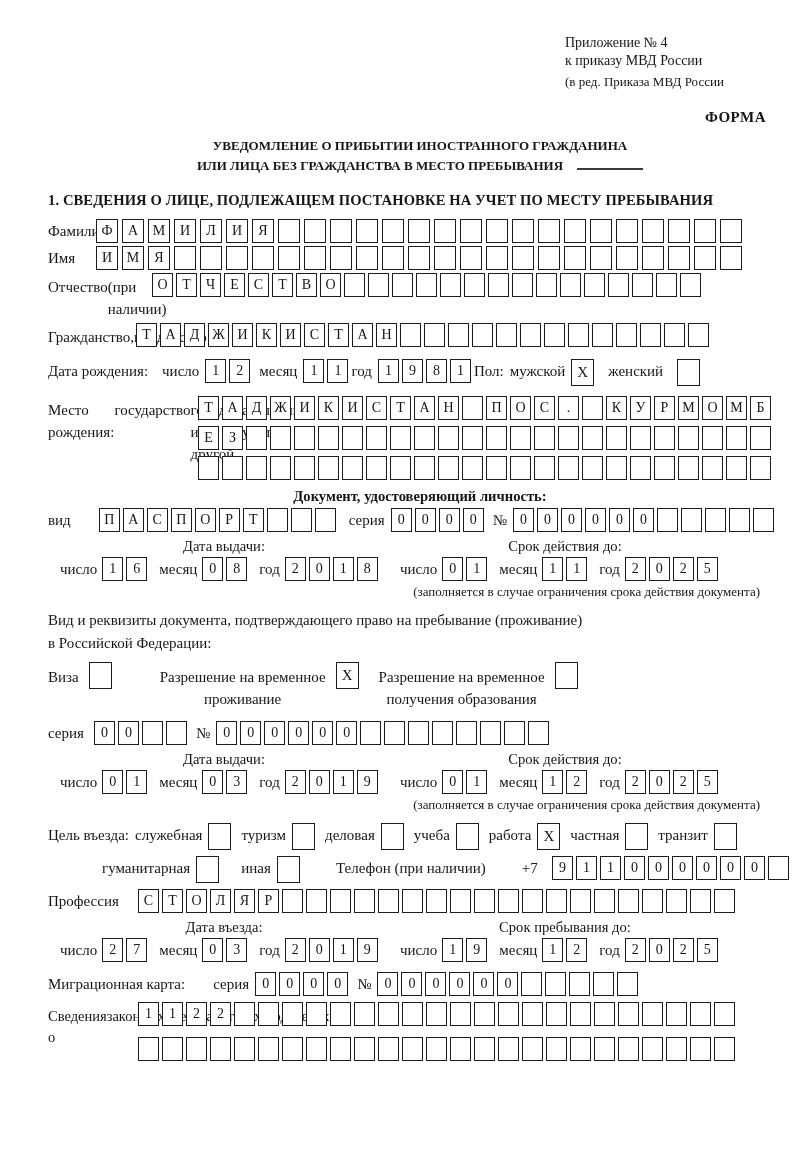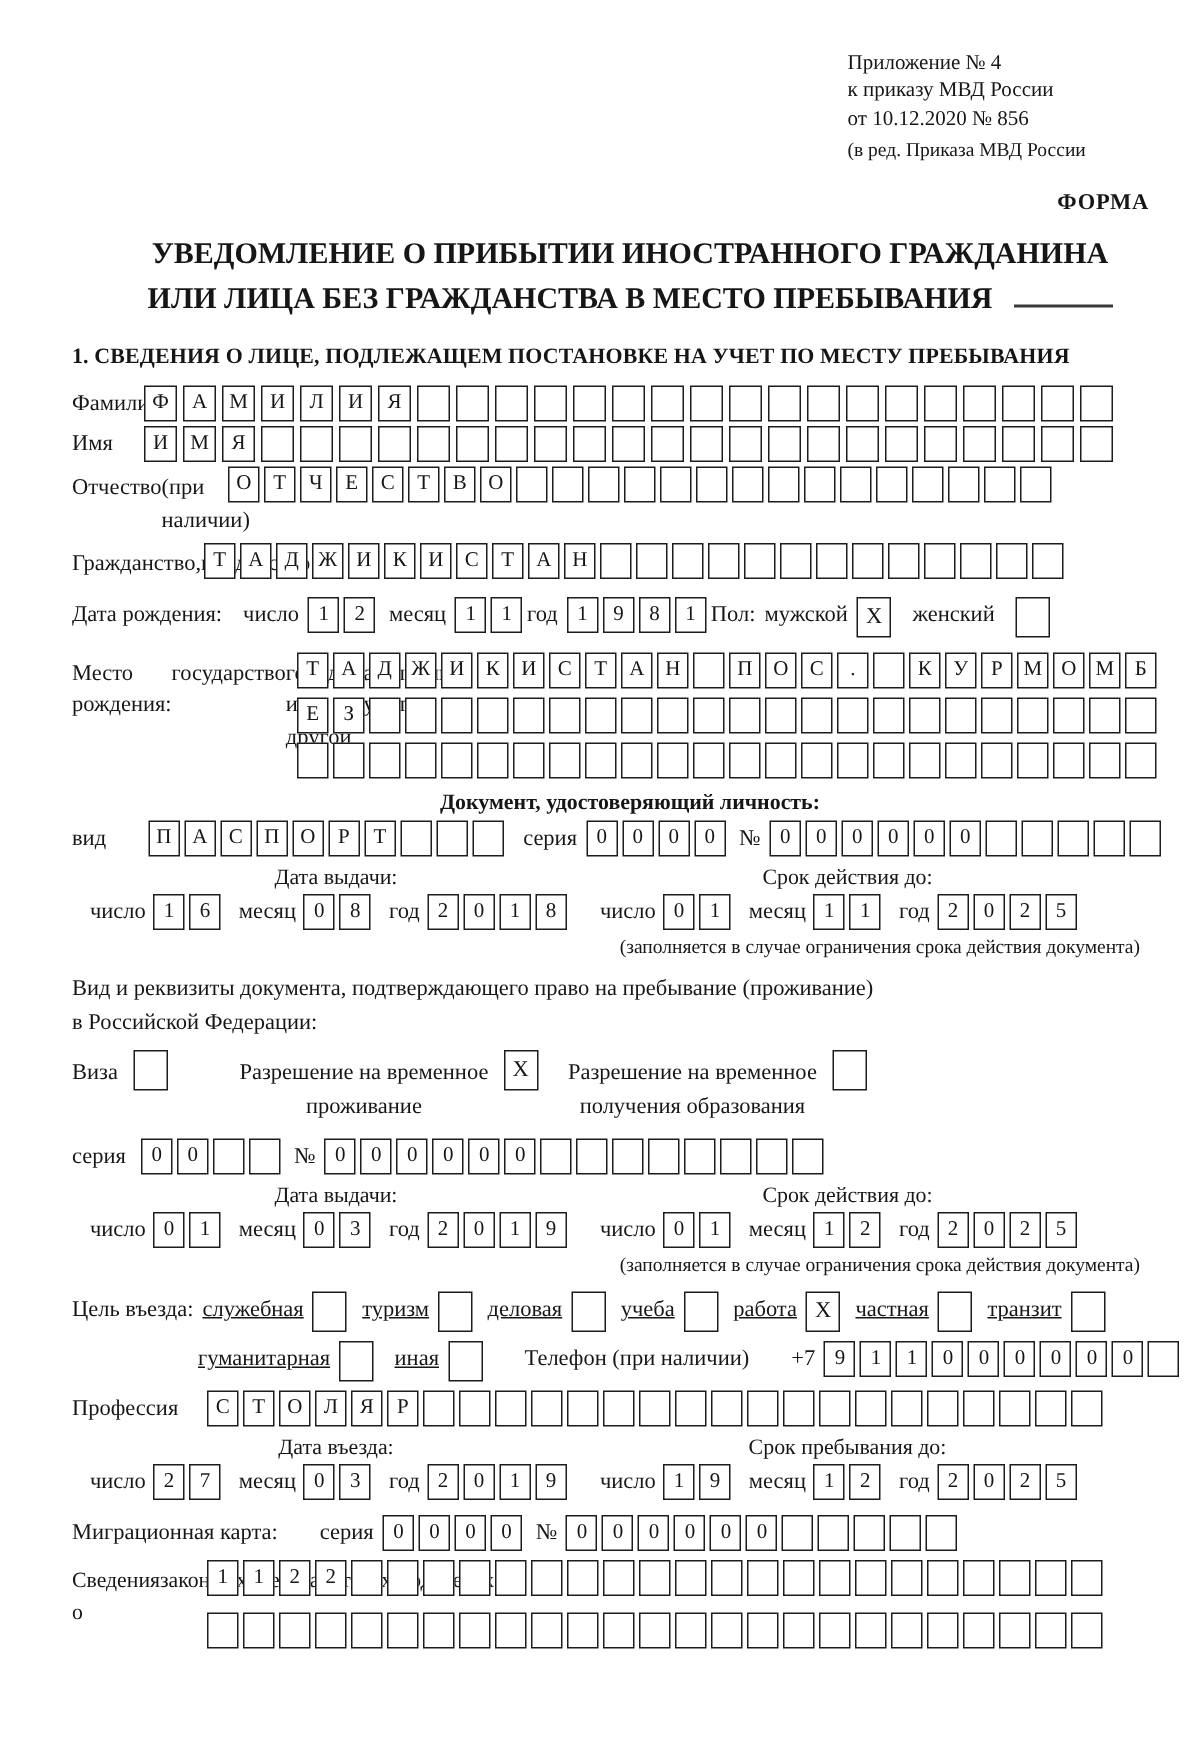--- a/index.html
+++ b/index.html
@@ -6,21 +6,21 @@
   .page{
     width:800px;height:1163px;overflow:hidden;background:#fff;color:#161616;
     font-family:"Liberation Serif","DejaVu Serif",serif;font-size:15px;
     padding:0;position:relative;box-sizing:border-box;
   }
   .content{padding:34px 8px 0 48px;box-sizing:border-box;}
   .appendix{margin-left:517px;font-size:14px;line-height:1.32;}
   .appendix .amend{font-size:13px;margin-top:3px;line-height:1.3;}
   .appendix .amend + .amend{margin-top:0;}
   .forma{text-align:right;padding-right:26px;font-weight:bold;font-size:15px;margin-top:18px;letter-spacing:.5px;}
-  .title{text-align:center;font-weight:bold;font-size:20px;line-height:1.5;margin-top:10px;}
+  .title{text-align:center;font-weight:bold;font-size:13px;line-height:1.5;margin-top:10px;}
   .uline{display:inline-block;width:66px;height:13px;border-bottom:2px solid #3a3a3a;margin-left:14px;}
   .sec{font-weight:bold;font-size:14.6px;margin-top:16px;letter-spacing:.1px;}
   .frow{display:flex;align-items:flex-start;margin-top:3px;}
   .frow.mt{margin-top:10px;}
   .lbl{flex:none;padding-top:4px;}
   .stack{display:flex;flex-direction:row;line-height:1.45;}
   .w48{width:48px;}.w104{width:104px;}.w88{width:88px;}.w150{width:150px;}.w90{width:90px;}
   .boxes{display:inline-flex;flex:none;}
   .box{
     box-sizing:border-box;flex:none;width:21px;height:24px;border:1.6px solid #1c1c1c;
@@ -45,33 +45,32 @@
   .dgroup .dlbl{padding-top:4px;margin-right:5px;}
   .dgroup .boxes{margin-right:9px;}
   .g1{margin-left:12px;width:340px;}
   .note{font-size:13px;text-align:right;padding-right:32px;margin-top:3px;}
   .intro{margin-top:9px;line-height:1.55;}
   .optrow{display:flex;align-items:flex-start;margin-top:6px;}
   .opt{display:flex;align-items:flex-start;}
   .optlbl{display:flex;flex-direction:column;text-align:center;line-height:1.5;padding-top:4px;}
   .opt .cbx{margin-left:10px;}
   .pair{display:flex;align-items:flex-start;}
-  .pair .dlbl{margin-right:6px;text-decoration:underline;}
+  .pair .dlbl{margin-right:6px;}
   .mt6{margin-top:6px;}
 </style>
 </head>
 <body>
 
 <div class="page">
 <div class="content">
 
   <div class="appendix">
     <div>Приложение № 4</div>
     <div>к приказу МВД России</div>
-    <div>от 10.12.2020 № 856</div>
     <div class="amend">(в ред. Приказа МВД России</div>
   </div>
 
   <div class="forma">ФОРМА</div>
 
   <div class="title">
     <div>УВЕДОМЛЕНИЕ О ПРИБЫТИИ ИНОСТРАННОГО ГРАЖДАНИНА</div>
     <div><span>ИЛИ ЛИЦА БЕЗ ГРАЖДАНСТВА В МЕСТО ПРЕБЫВАНИЯ</span><span class="uline"></span></div>
   </div>
 
@@ -557,21 +556,21 @@
       <span class="dlbl">частная</span>
       <span class="cbx"></span>
     </span>
     <span class="gap10"></span>
     <span class="pair">
       <span class="dlbl">транзит</span>
       <span class="cbx"></span>
     </span>
   </div>
 
-  <div class="frow mt6" style="margin-left:84px;">
+  <div class="frow mt6" style="margin-left:54px;justify-content:space-between;">
     <span class="pair">
       <span class="dlbl">гуманитарная</span>
       <span class="cbx"></span>
     </span>
     <span class="gap14"></span>
     <span class="pair">
       <span class="dlbl">иная</span>
       <span class="cbx"></span>
     </span>
     <span class="gap28"></span>

